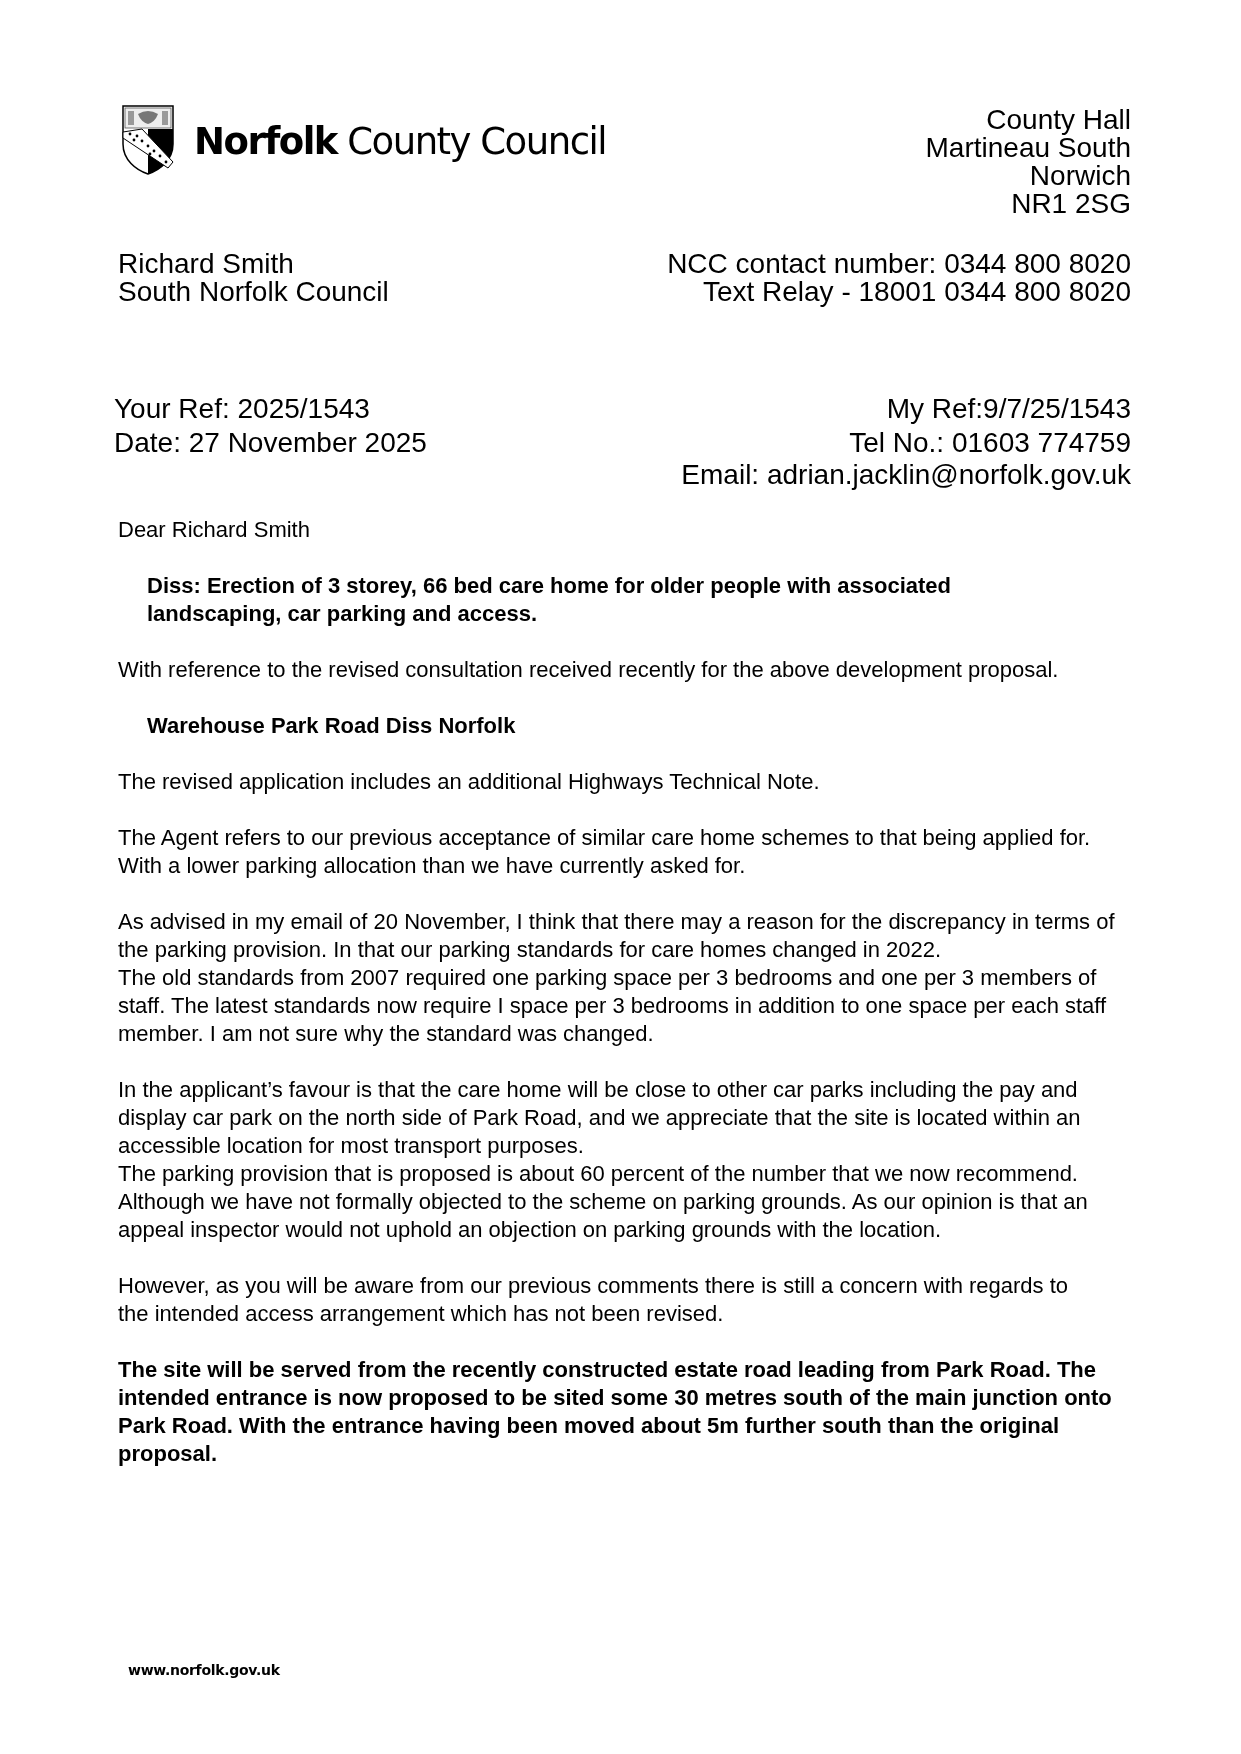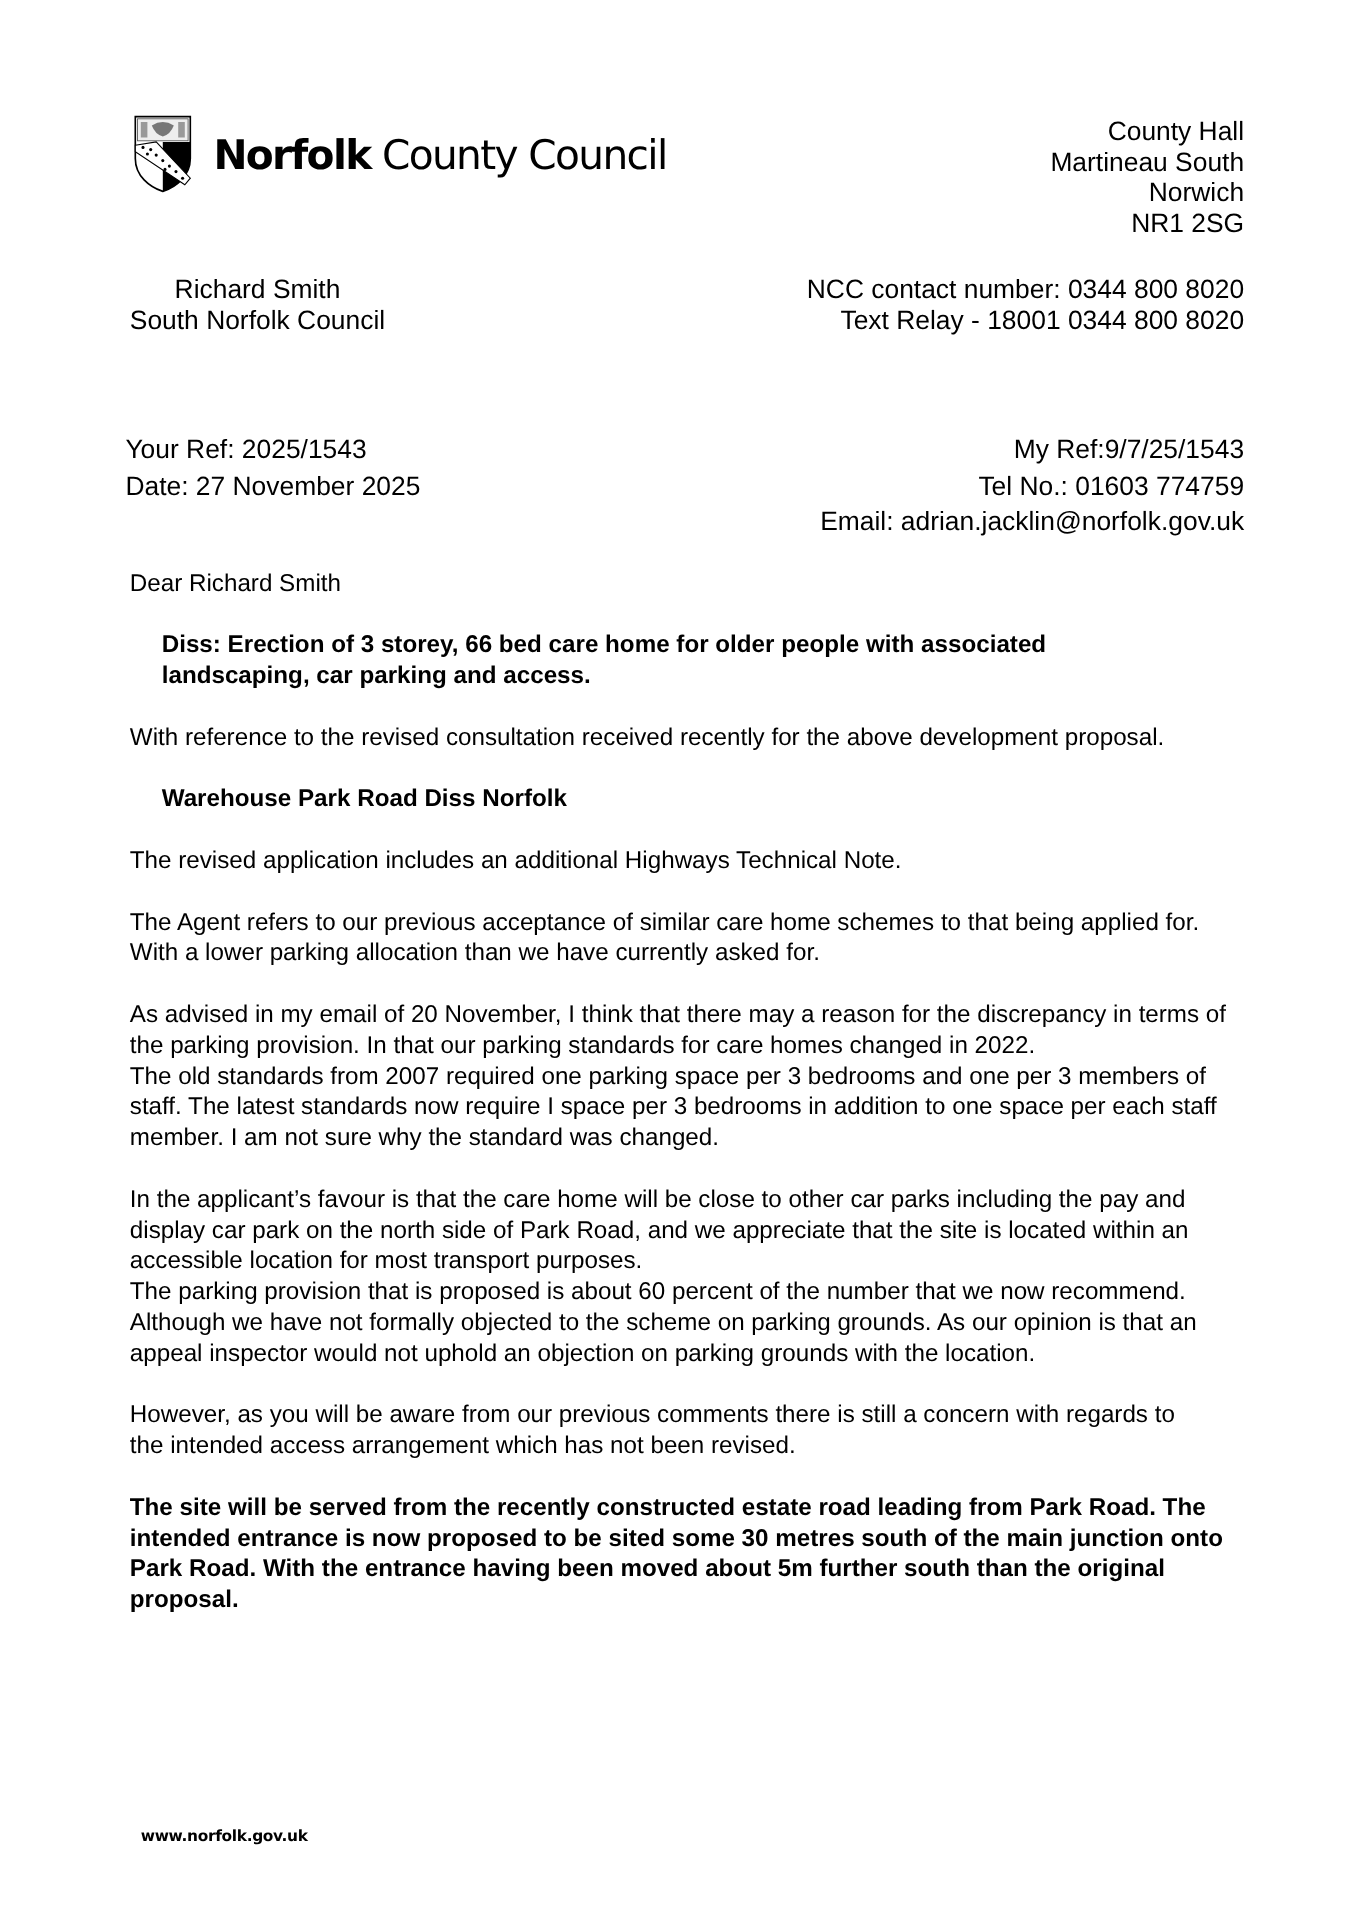--- a/index.html
+++ b/index.html
@@ -1,25 +1,25 @@
 <!DOCTYPE html>
 <html><head>
 <meta charset="utf-8">
 <style>
   html, body { margin:0; padding:0; background:#ffffff; }
   body { width:1241px; height:1754px; position:relative; overflow:hidden; color:#000; font-family:"Liberation Sans", sans-serif; }
   .abs { position:absolute; }
-  .t { font-size:24px; line-height:28px; white-space:nowrap; }
+  .t { font-size:28px; line-height:28px; white-space:nowrap; }
   .right { text-align:right; }
   .logo { left:120px; top:104px; width:490px; height:80px; }
   .logo-text { position:absolute; left:74px; top:10px; font-size:37px; line-height:56px; letter-spacing:-1.5px; white-space:nowrap; font-family:"DejaVu Sans", sans-serif; }
   .logo-text b { font-weight:bold; }
   .addr { right:110px; top:106px; }
   .contact { right:110px; top:250px; }
-  .recipient { left:118px; top:250px;text-align:center; }
+  .recipient { left:118px; top:250px; }
   .refs-left { left:114px; top:392px; line-height:34px; }
   .refs-right { right:110px; top:392px; line-height:34px; }
   .refs-right div:last-child { line-height:30px; }
   .body { left:118px; top:516px; width:1020px; }
   .p { font-size:22px; line-height:28px; margin:0 0 28px 0; white-space:normal; }
   .p.tight { margin-bottom:0; }
   .bold { font-weight:bold;margin-left:29px; }
   .footer { left:128px; top:1662px; font-size:14px; font-weight:bold; font-family:"DejaVu Sans", sans-serif; letter-spacing:-0.3px; }
 </style>
 </head>

